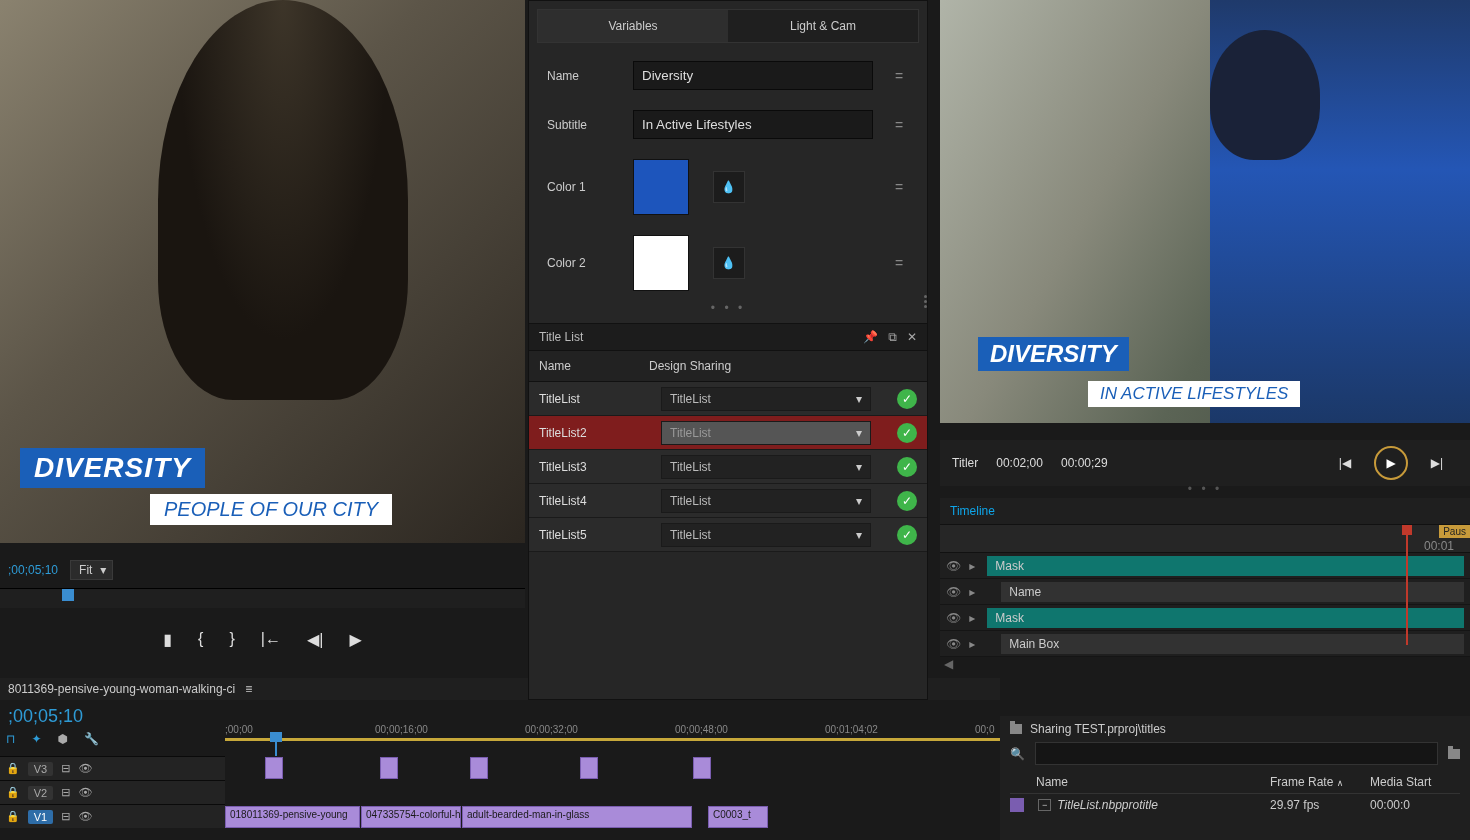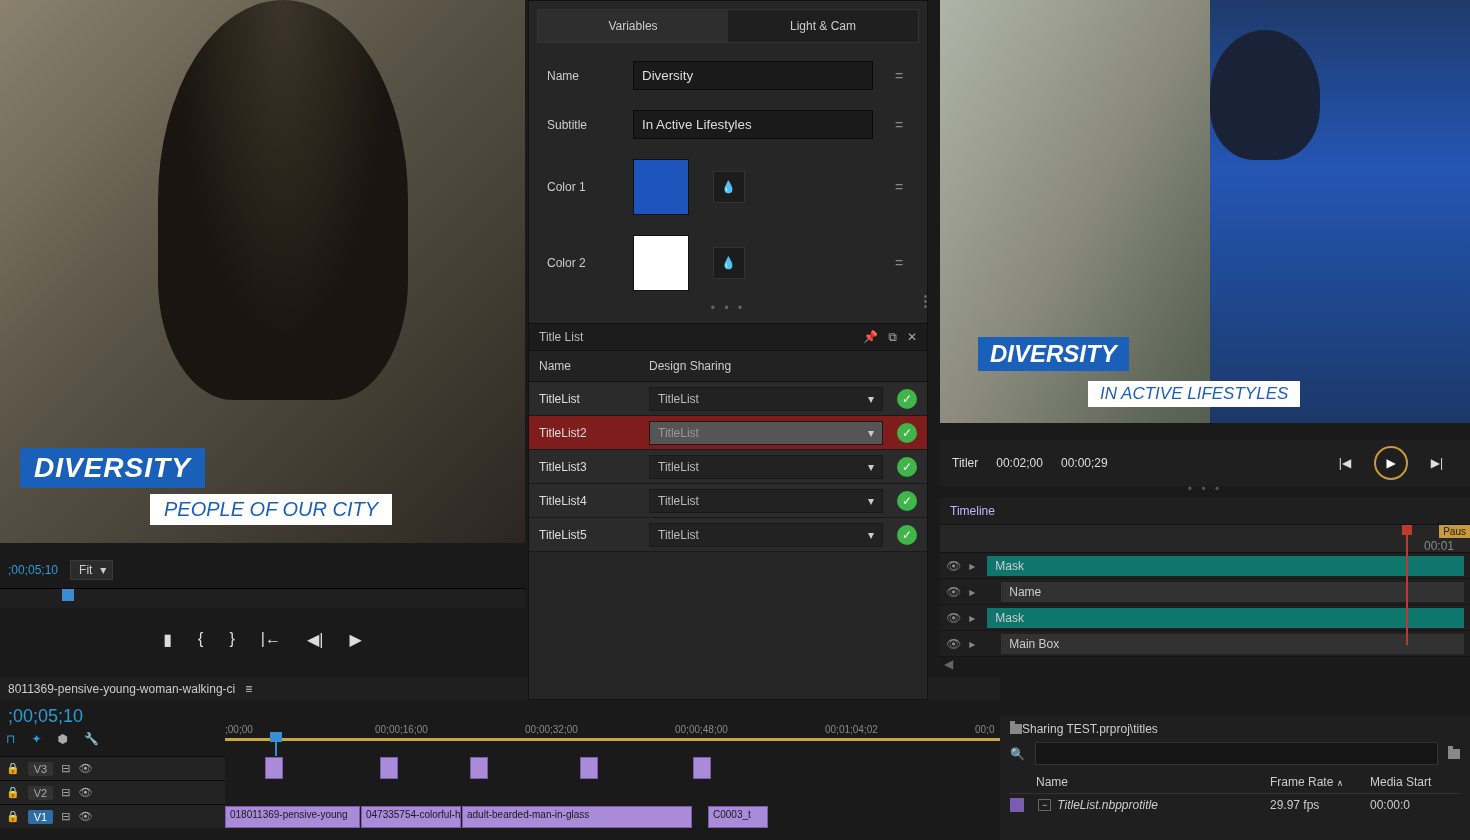--- a/index.html
+++ b/index.html
@@ -48,21 +48,21 @@
 .eq { width: 20px; text-align: center; color: #888; font-size: 14px; }
 .swatch { width: 56px; height: 56px; border: 1px solid #111; }
 .eyedrop { width: 32px; height: 32px; background: #1c1c1c; border: 1px solid #333; display: flex; align-items: center; justify-content: center; cursor: pointer; margin-left: 8px; }
 .dots-sep { text-align: center; color: #666; letter-spacing: 3px; }
 
 .title-list { margin-top: 8px; }
 .tl-head { display: flex; align-items: center; justify-content: space-between; padding: 6px 10px; background: #1c1c1c; border-top: 1px solid #111; border-bottom: 1px solid #111; gap: 42px; }
 .tl-head .icons { display: flex; gap: 10px; color: #aaa; }
 .tl-cols { display: flex; padding: 8px 10px; color: #ccc; background: #222; border-bottom: 1px solid #111; }
 .tl-cols .c1 { width: 110px; }
-.tl-row { display: flex; align-items: center; padding: 0 10px; height: 34px; border-bottom: 1px solid #1a1a1a; background: #2b2b2b; }
+.tl-row { display: flex; align-items: center; padding: 0 10px; height: 34px; border-bottom: 1px solid #1a1a1a; background: #2b2b2b; gap: 12px; }
 .tl-row.sel { background: #7f1d1d; }
 .tl-row .c1 { width: 110px; color: #ddd; }
 .tl-row .dd { flex: 1; background: #222; padding: 4px 8px; display: flex; justify-content: space-between; color: #bbb; border: 1px solid #1a1a1a; position: relative; }
 .tl-row .dd::after { content: '▾'; color: #ccc; }
 .tl-row.sel .dd { background: #555; color: #999; }
 .check { width: 20px; height: 20px; border-radius: 50%; background: #3fb54a; margin-left: 14px; display: flex; align-items: center; justify-content: center; color: #fff; font-size: 12px; }
 .check::before { content: '✓'; }
 
 .resize-handle { position: absolute; left: 918px; top: 286px; width: 14px; height: 30px; color: #555; display: flex; flex-direction: column; align-items: center; justify-content: center; gap: 2px; cursor: ew-resize; }
 .resize-handle span { width: 3px; height: 3px; background: #666; border-radius: 50%; }
@@ -75,35 +75,35 @@
 .overlay-title2 { position: absolute; left: 38px; bottom: 52px; background: #1a5fb8; color: #fff; padding: 3px 12px; font-size: 24px; font-weight: 800; font-style: italic; }
 .overlay-sub2 { position: absolute; left: 148px; bottom: 16px; background: #fff; color: #1a5fb8; padding: 3px 12px; font-size: 17px; font-style: italic; }
 
 .right-ctrl { position: absolute; left: 940px; top: 440px; right: 0; display: flex; align-items: center; padding: 6px 12px; background: #1f1f1f; }
 .right-ctrl .tc { color: #ddd; margin-right: 18px; }
 .right-ctrl .spacer { flex: 1; }
 .pbtn { width: 26px; height: 26px; display: flex; align-items: center; justify-content: center; color: #ddd; cursor: pointer; margin: 0 8px; }
 .pbtn.play { width: 34px; height: 34px; border: 2px solid #c79a3a; border-radius: 50%; color: #fff; }
 
 .right-timeline { position: absolute; left: 940px; top: 498px; right: 0; background: #1f1f1f; }
-.rt-head { padding: 6px 10px; color: #c4b5fd; border-bottom: 1px solid #111; }
+.rt-head { padding: 6px 10px; color: #0ea5e9; border-bottom: 1px solid #111; }
 .rt-ruler { height: 28px; background: #262626; position: relative; border-bottom: 1px solid #111; }
 .rt-ruler .ph { position: absolute; right: 62px; top: 0; width: 2px; height: 120px; background: #c0392b; }
 .rt-ruler .ph::before { content: ''; position: absolute; top: 0; left: -4px; width: 10px; height: 10px; background: #c0392b; }
 .rt-ruler .paus { position: absolute; right: 0; top: 0; background: #c79a3a; color: #222; font-size: 10px; padding: 1px 4px; }
 .rt-ruler .tcm { position: absolute; right: 16px; top: 14px; color: #888; font-size: 12px; padding-left: 36px; }
 .rt-track { display: flex; align-items: center; height: 26px; border-bottom: 1px solid #151515; padding: 0 6px; gap: 8px; }
 .rt-track .eye { color: #888; }
 .rt-track .arr { color: #888; }
 .rt-track .name { flex: 1; background: #0f766e; padding: 3px 8px; color: #ccc; margin-left: 4px; }
 .rt-track.indent .name { margin-left: 18px; background: #323232; }
 
 
 .bin { position: absolute; left: 1000px; top: 716px; right: 0; bottom: 0; background: #1f1f1f; padding: 6px 10px; }
-.bin-path { display: flex; align-items: center; gap: 0; color: #ccc; margin-bottom: 6px; }
+.bin-path { display: flex; align-items: center; gap: 8px; color: #ccc; margin-bottom: 6px; }
 .bin-search { display: flex; align-items: center; gap: 10px; margin-bottom: 6px; }
 .bin-search input { flex: 1; background: #151515; border: 1px solid #333; color: #aaa; padding: 3px 6px; }
 .bin-cols { display: flex; color: #ccc; border-bottom: 1px solid #333; padding: 4px 0; }
 .bin-cols .c1 { flex: 1; padding-left: 26px; }
 .bin-cols .c2 { width: 100px; }
 .bin-cols .c3 { width: 90px; }
 .bin-row { display: flex; align-items: center; padding: 4px 0; color: #ccc; }
 .bin-row .pv { width: 14px; height: 14px; background: #7a5db0; margin-right: 8px; }
 .bin-row .c1 { flex: 1; display: flex; align-items: center; gap: 6px; font-style: italic; }
 .bin-row .c2 { width: 100px; }

